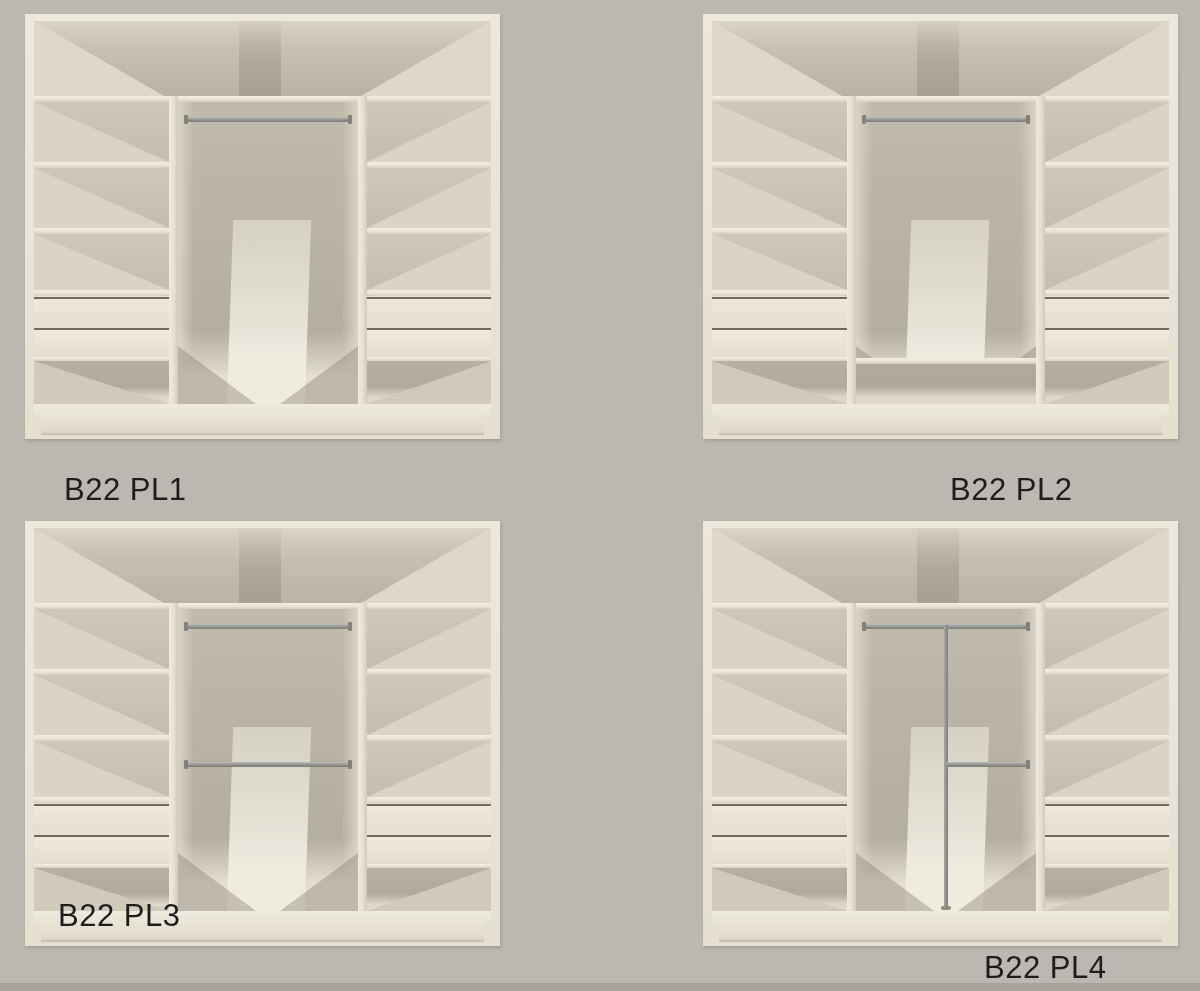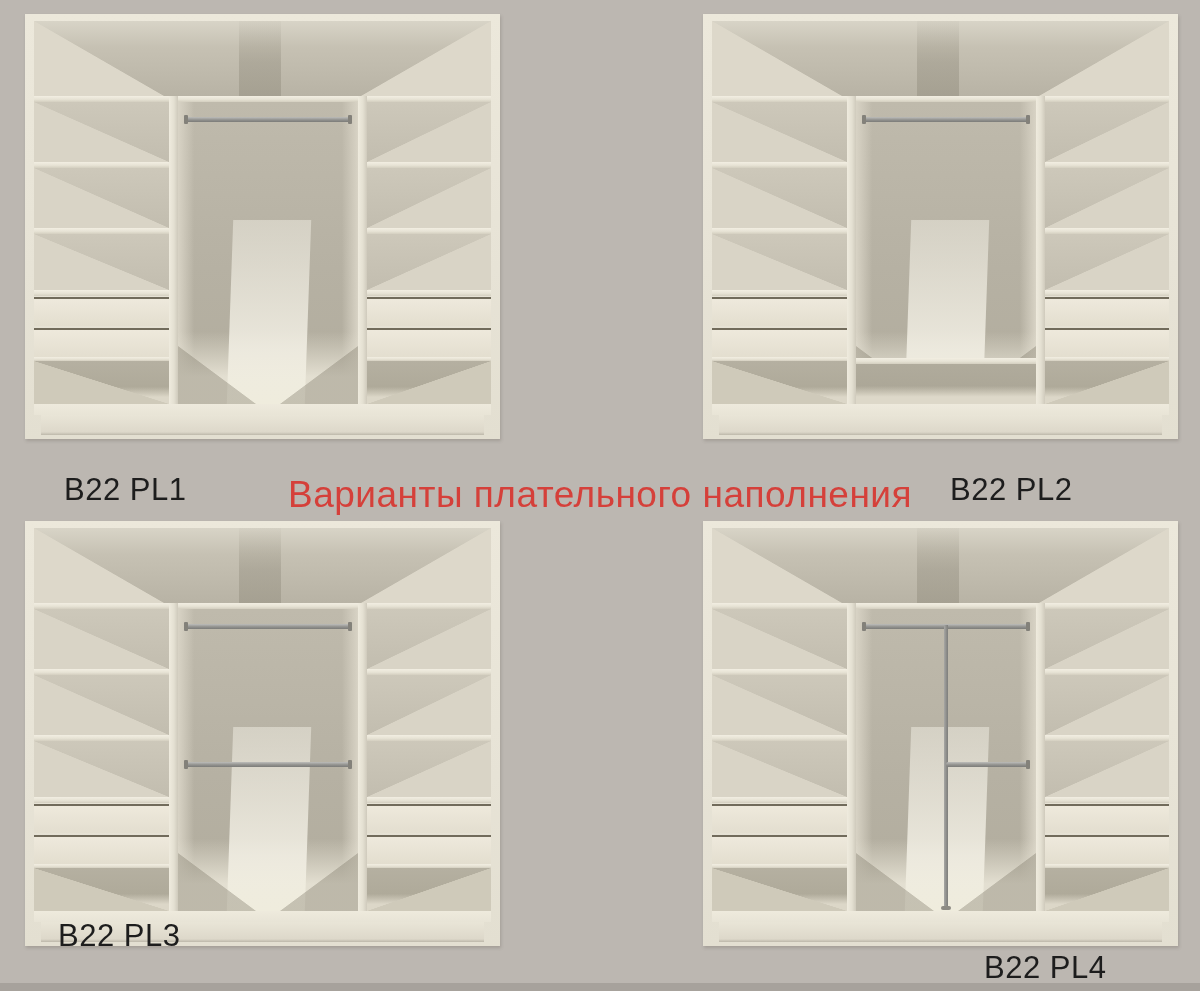--- a/index.html
+++ b/index.html
@@ -144,21 +144,21 @@
   .plinth{
     position:absolute;left:16px;top:401px;width:443px;height:20px;
     background:linear-gradient(180deg,#e9e5d7 0%,#ddd8ca 85%,#bdb8aa 100%);
   }
   
   .wlabel{
     position:absolute;color:#1d1d1d;font-size:31px;letter-spacing:.5px;white-space:nowrap;
   }
   .lbl0{left:64px;top:472px}
   .lbl1{left:950px;top:472px}
-  .lbl2{left:58px;top:918px}
+  .lbl2{left:58px;top:898px}
   .lbl3{left:984px;top:950px}
   #main-title{
     position:absolute;left:50%;top:474px;transform:translateX(-50%);
     color:var(--title-color,#d5403a);font-size:37px;white-space:nowrap;letter-spacing:.5px;
   }
   #bottom-strip{
     position:absolute;left:0;right:0;bottom:0;height:8px;background:#a7a29c;
   }
 </style>
 </head>
@@ -393,15 +393,14 @@
     <div class="floorbar"></div>
     <div class="plinth"></div>
   </div>
     </div>
 
   <div class="wlabel lbl0">B22 PL1</div>
   <div class="wlabel lbl1">B22 PL2</div>
   <div class="wlabel lbl2">B22 PL3</div>
   <div class="wlabel lbl3">B22 PL4</div>
 
-  <div id="main-title">Варианты плательного наполнения</div>
   <div id="bottom-strip"></div>
 </div>
 
 </body></html>

